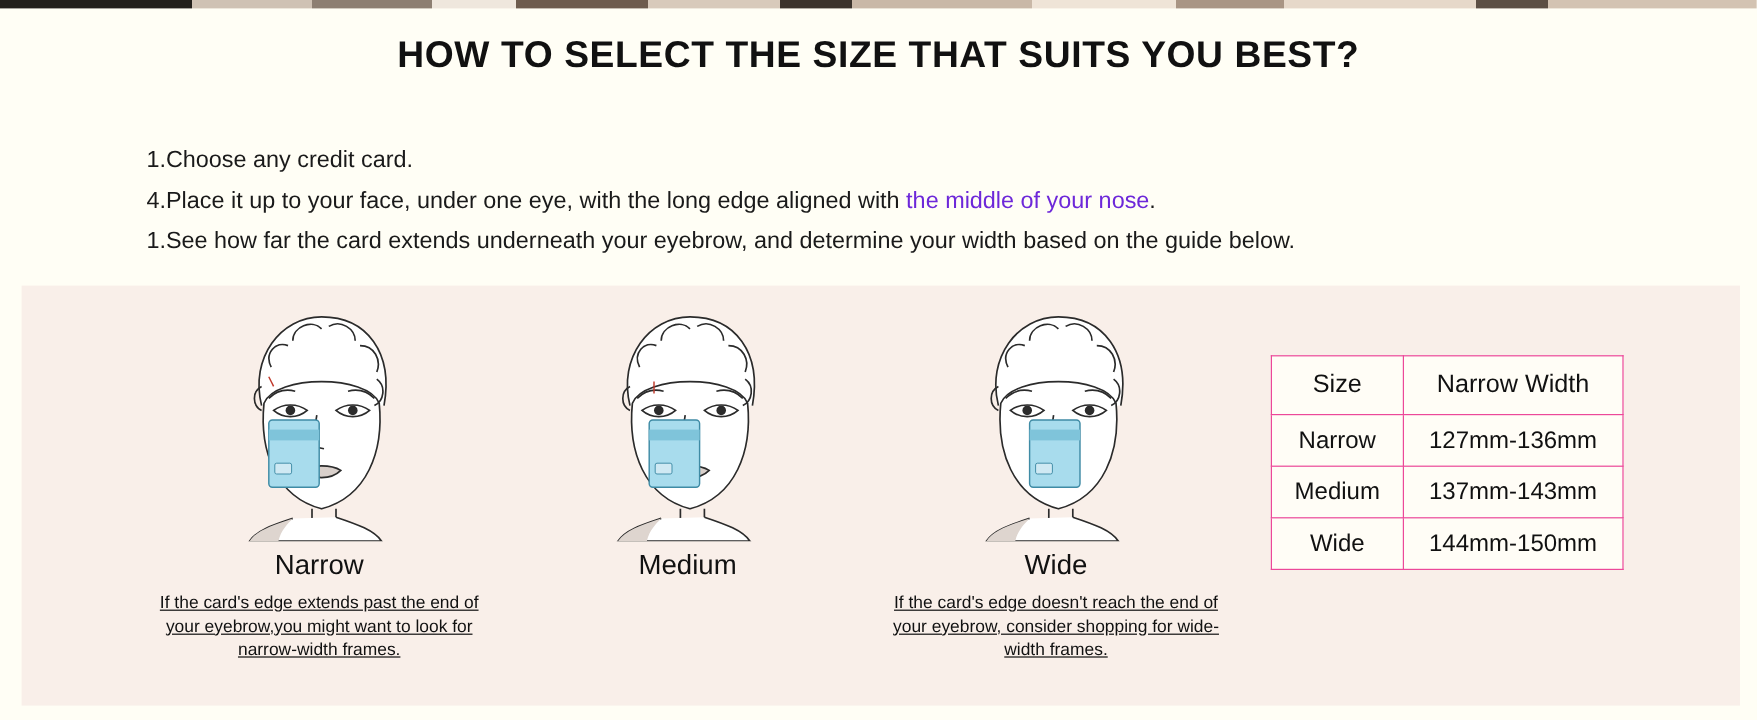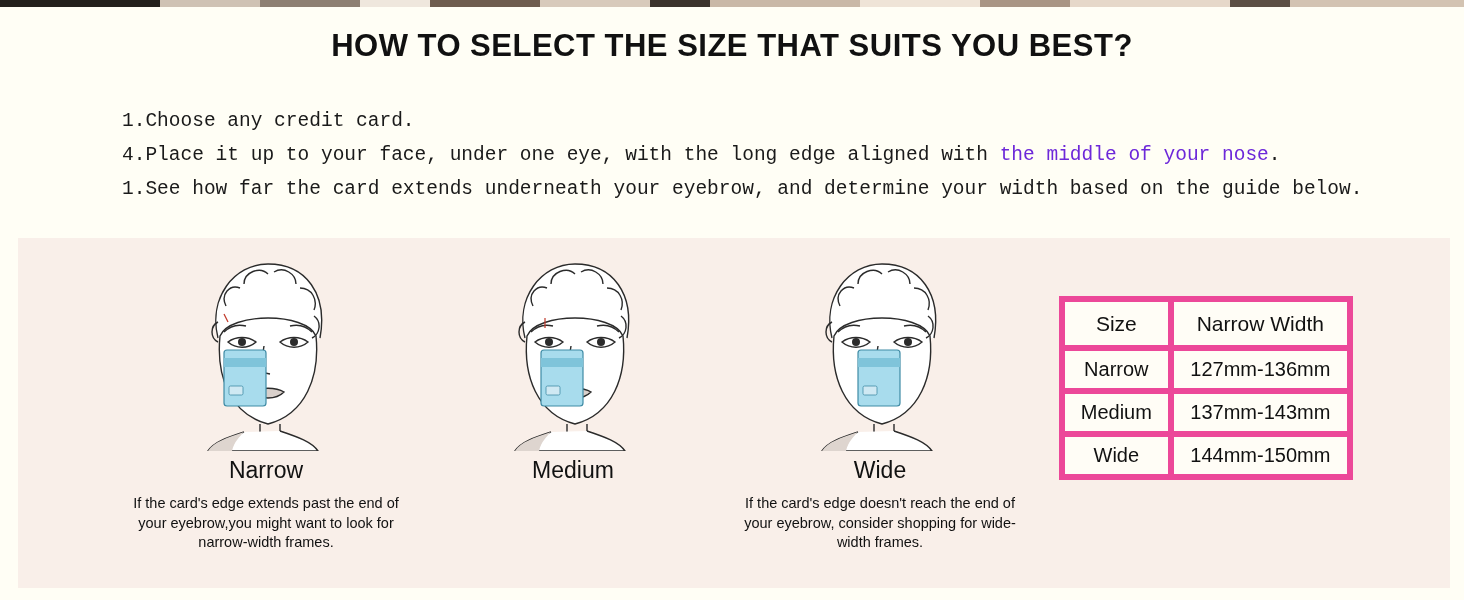--- a/index.html
+++ b/index.html
@@ -28,25 +28,24 @@
     top: 28px; left: 0; width: 1464px;
     text-align: center;
     font-size: 31px;
     font-weight: bold;
     letter-spacing: 0.5px;
     color: #111;
   }
 
   .steps {
     position: absolute;
-    top: 104px; left: 122px;
+    top: 116px; left: 122px;
     font-size: 19.5px;
     color: #1a1a1a;
     line-height: 34px;
-    font-family: Liberation Mono, monospace;
   }
   .steps div { white-space: nowrap; }
   .hl { color: #6d28d9; }
 
   .panel {
     position: absolute;
     top: 238px; left: 18px;
     width: 1432px; height: 350px;
     background: #f9efe9;
   }
@@ -80,31 +79,32 @@
     color: #111;
     margin-top: 6px;
   }
   .card-desc {
     text-align: center;
     font-size: 14.5px;
     color: #111;
     line-height: 19.5px;
     margin-top: 10px;
     padding: 0 12px;
+    text-decoration: underline;
   }
 
   .sizetable {
     position: absolute;
     top: 58px; left: 1041px;
     width: 294px;
     border-collapse: collapse;
     background: #fffdf8;
   }
   .sizetable td, .sizetable th {
-    border: 6px solid #ec4899;
+    border: 1px solid #ec4899;
     text-align: center;
     font-weight: normal;
     color: #111;
     background: #fffdf6;
   }
   .sizetable th {
     font-size: 21px;
     height: 49px;
   }
   .sizetable td {

